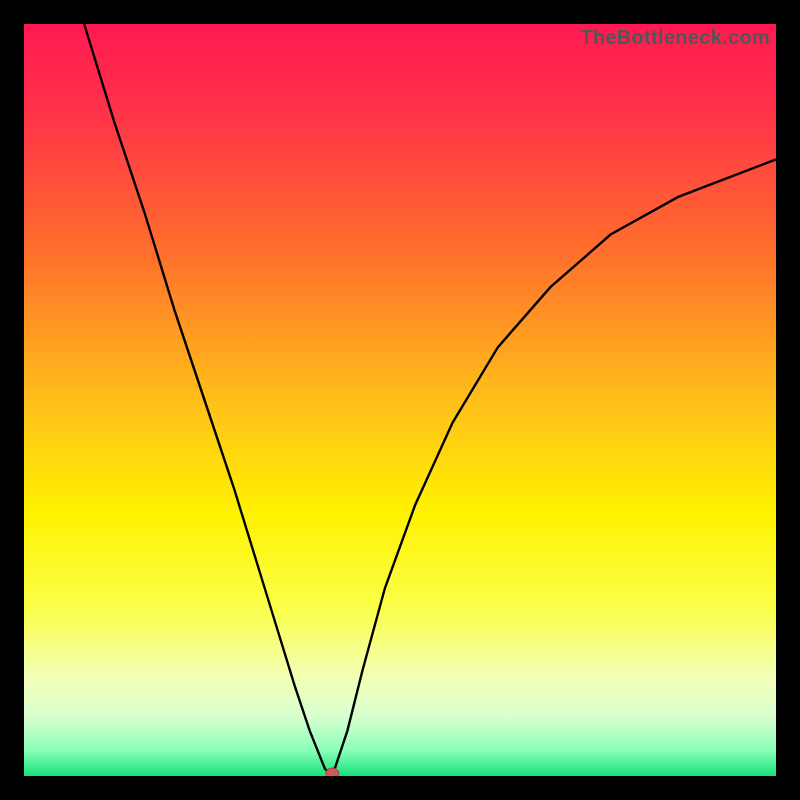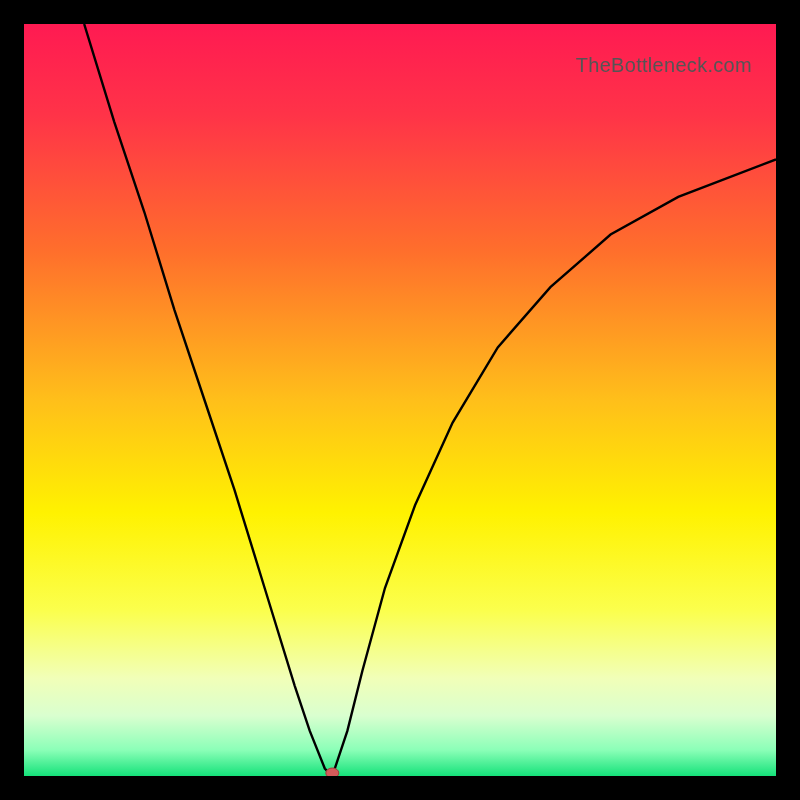--- a/index.html
+++ b/index.html
@@ -24,27 +24,26 @@
     height: 100%;
     overflow: hidden;
   }
   .plot svg {
     position: absolute;
     inset: 0;
   }
   .watermark {
     position: absolute;
     top: 2px;
-    right: 24px;
+    right: 6px;
     color: #555;
     font-size: 20px;
-    font-weight: 400;
+    font-weight: 700;
     letter-spacing: 0.3px;
     z-index: 10;
-    margin-top: 28px;
   }
 </style>
 </head>
 <body>
 
 <div class="frame">
   <div class="plot">
     <div class="watermark">TheBottleneck.com</div>
     <svg id="chart-svg" viewBox="0 0 752 752" preserveAspectRatio="none">
       <defs>

